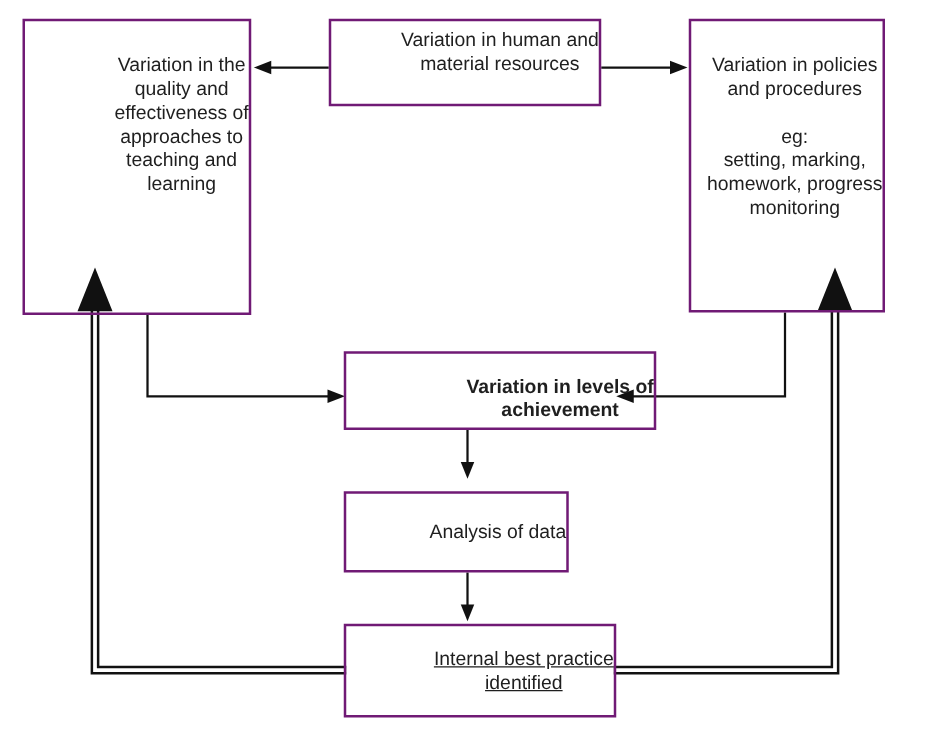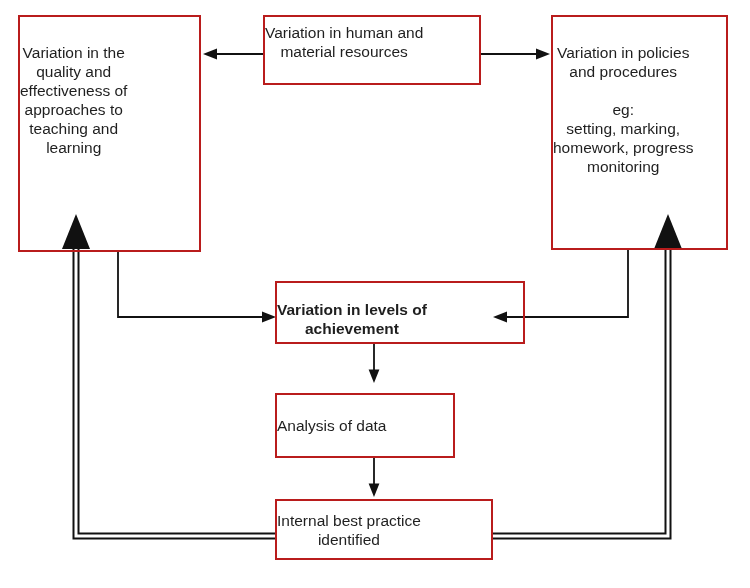--- a/index.html
+++ b/index.html
@@ -20,41 +20,41 @@
     position: absolute;
     left: 0;
     top: 0;
     width: 750px;
     height: 588px;
     z-index: 1;
   }
   .box {
     position: absolute;
     box-sizing: border-box;
-    border: 2px solid #b91c1c;
+    border: 2px solid #701a75;
     background: transparent;
     z-index: 2;
     display: flex;
     flex-direction: column;
-    align-items: flex-start;
+    align-items: flex-end;
     text-align: center;
   }
   .box-text {
     white-space: pre-line;
     font-size: 15.5px;
     line-height: 19px;
   }
   
   #box-teaching      { left: 18px;  top: 15px;  width: 183px; height: 237px; padding-top: 26px; }
   #box-resources     { left: 263px; top: 15px;  width: 218px; height: 70px;  padding-top: 6px;  }
-  #box-policies      { left: 551px; top: 15px;  width: 177px; height: 235px; padding-top: 26px; }
+  #box-policies      { left: 551px; top: 15px;  width: 157px; height: 235px; padding-top: 26px; }
   #box-achievement   { left: 275px; top: 281px; width: 250px; height: 63px;  padding-top: 17px; }
   #box-achievement .box-text { font-weight: bold; }
   #box-analysis      { left: 275px; top: 393px; width: 180px; height: 65px;  justify-content: center; }
-  #box-bestpractice  { left: 275px; top: 499px; width: 218px; height: 61px;  justify-content: center; }
+  #box-bestpractice  { left: 275px; top: 499px; width: 218px; height: 75px;  justify-content: center; text-decoration: underline; }
 </style>
 </head>
 <body>
 
 <div id="canvas">
 
   <svg id="connector-layer" viewBox="0 0 750 588" xmlns="http://www.w3.org/2000/svg">
 
     <g stroke="#111111" fill="#111111">
       <line x1="263" y1="54" x2="216" y2="54" stroke-width="1.8"></line>

